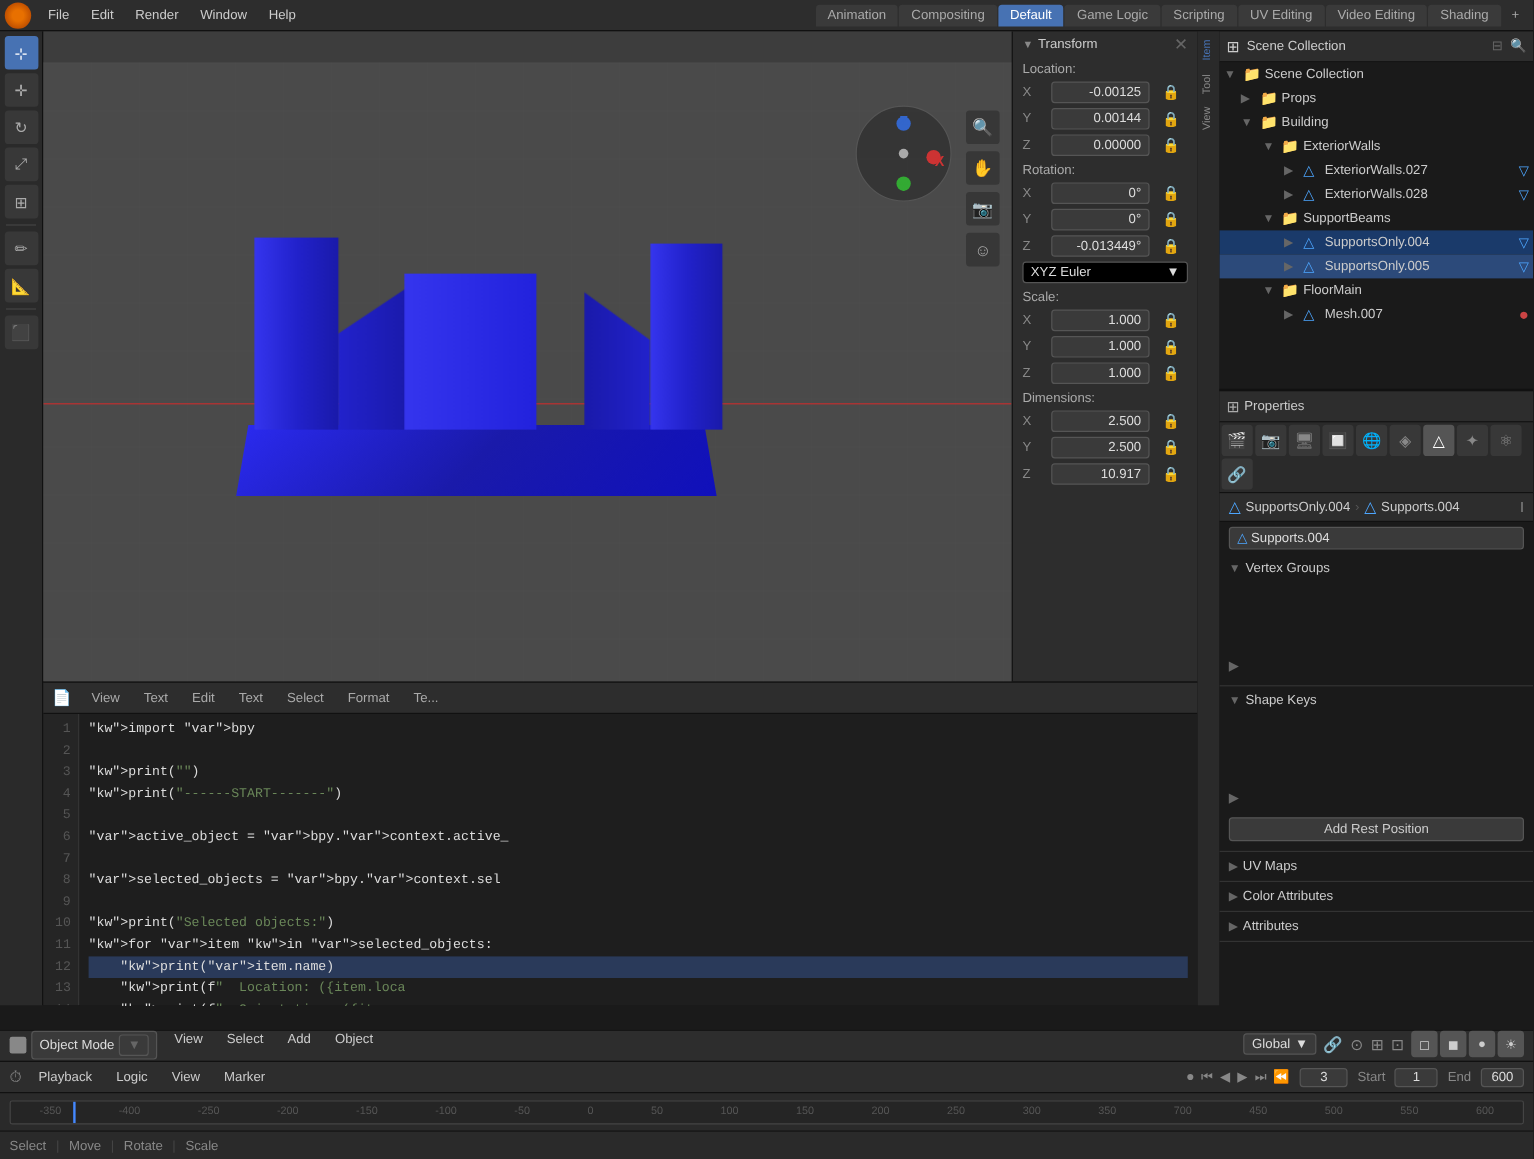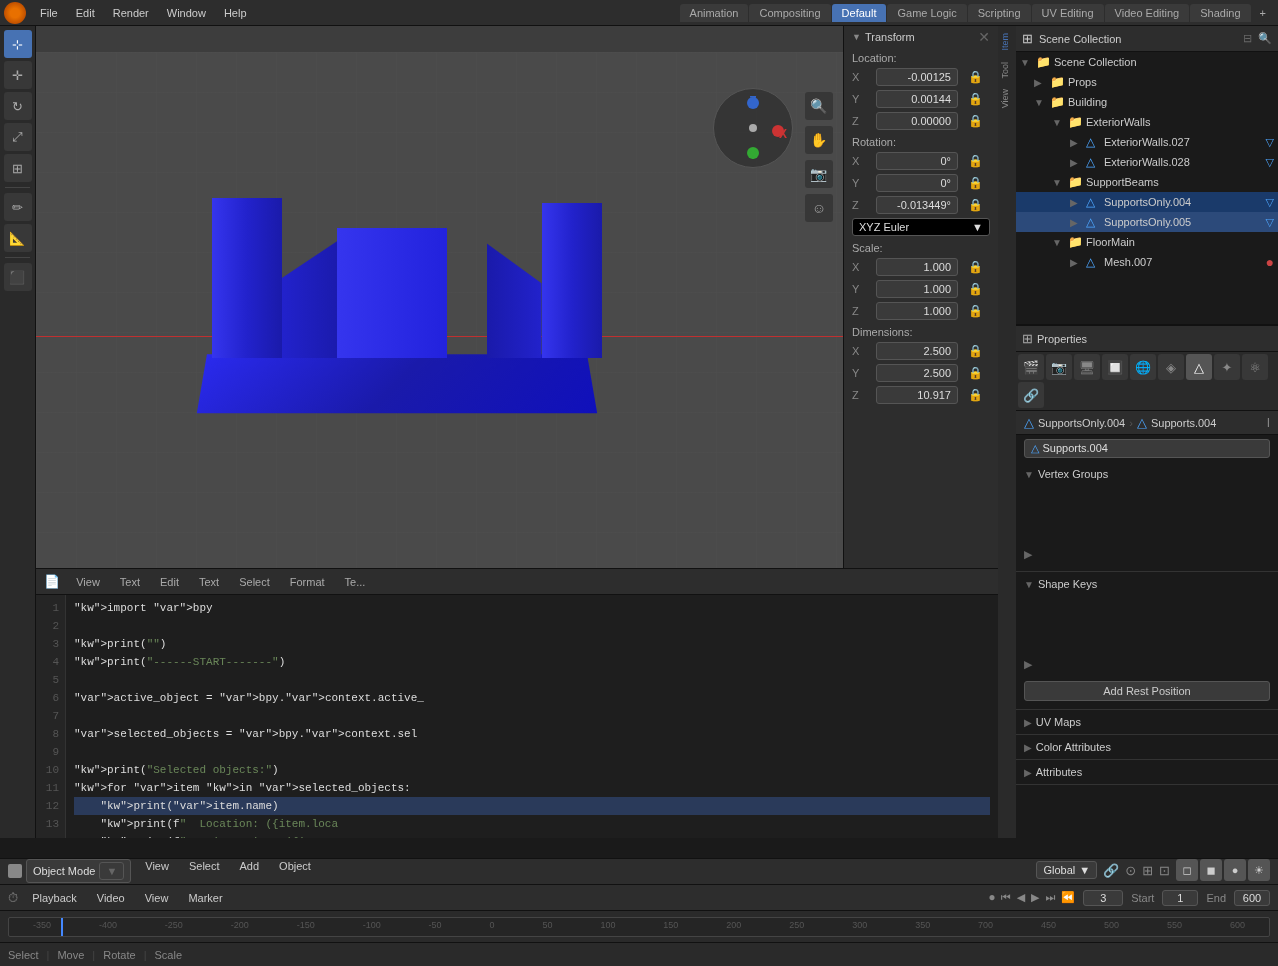--- a/index.html
+++ b/index.html
@@ -1018,21 +1018,21 @@
         <div style="width:22px;height:22px;background:#555;border-radius:3px;display:flex;align-items:center;justify-content:center;">◼</div>
         <div style="width:22px;height:22px;background:#555;border-radius:3px;display:flex;align-items:center;justify-content:center;">●</div>
         <div style="width:22px;height:22px;background:#555;border-radius:3px;display:flex;align-items:center;justify-content:center;">☀</div>
       </div>
     </div>
   </div>
 
   <div style="height:26px;background:#2d2d2d;border-top:1px solid #111;display:flex;align-items:center;padding:0 8px;gap:8px;flex-shrink:0;">
     <span style="color:#888;font-size:13px;">⏱</span>
     <div class="menu-item" style="padding:1px 6px;">Playback</div>
-    <div class="menu-item" style="padding:1px 6px;">Video</div>
+    <div class="menu-item" style="padding:1px 6px;">Logic</div>
     <div class="menu-item" style="padding:1px 6px;">View</div>
     <div class="menu-item" style="padding:1px 6px;">Marker</div>
     <div style="margin-left:auto;display:flex;align-items:center;gap:6px;">
       <span style="color:#888;">⏺</span>
       <span style="color:#888;">⏮</span>
       <span style="color:#888;">◀</span>
       <span style="color:#888;">▶</span>
       <span style="color:#888;">⏭</span>
       <span style="color:#aaa;font-size:11px;cursor:pointer;">⏪</span>
     </div>

